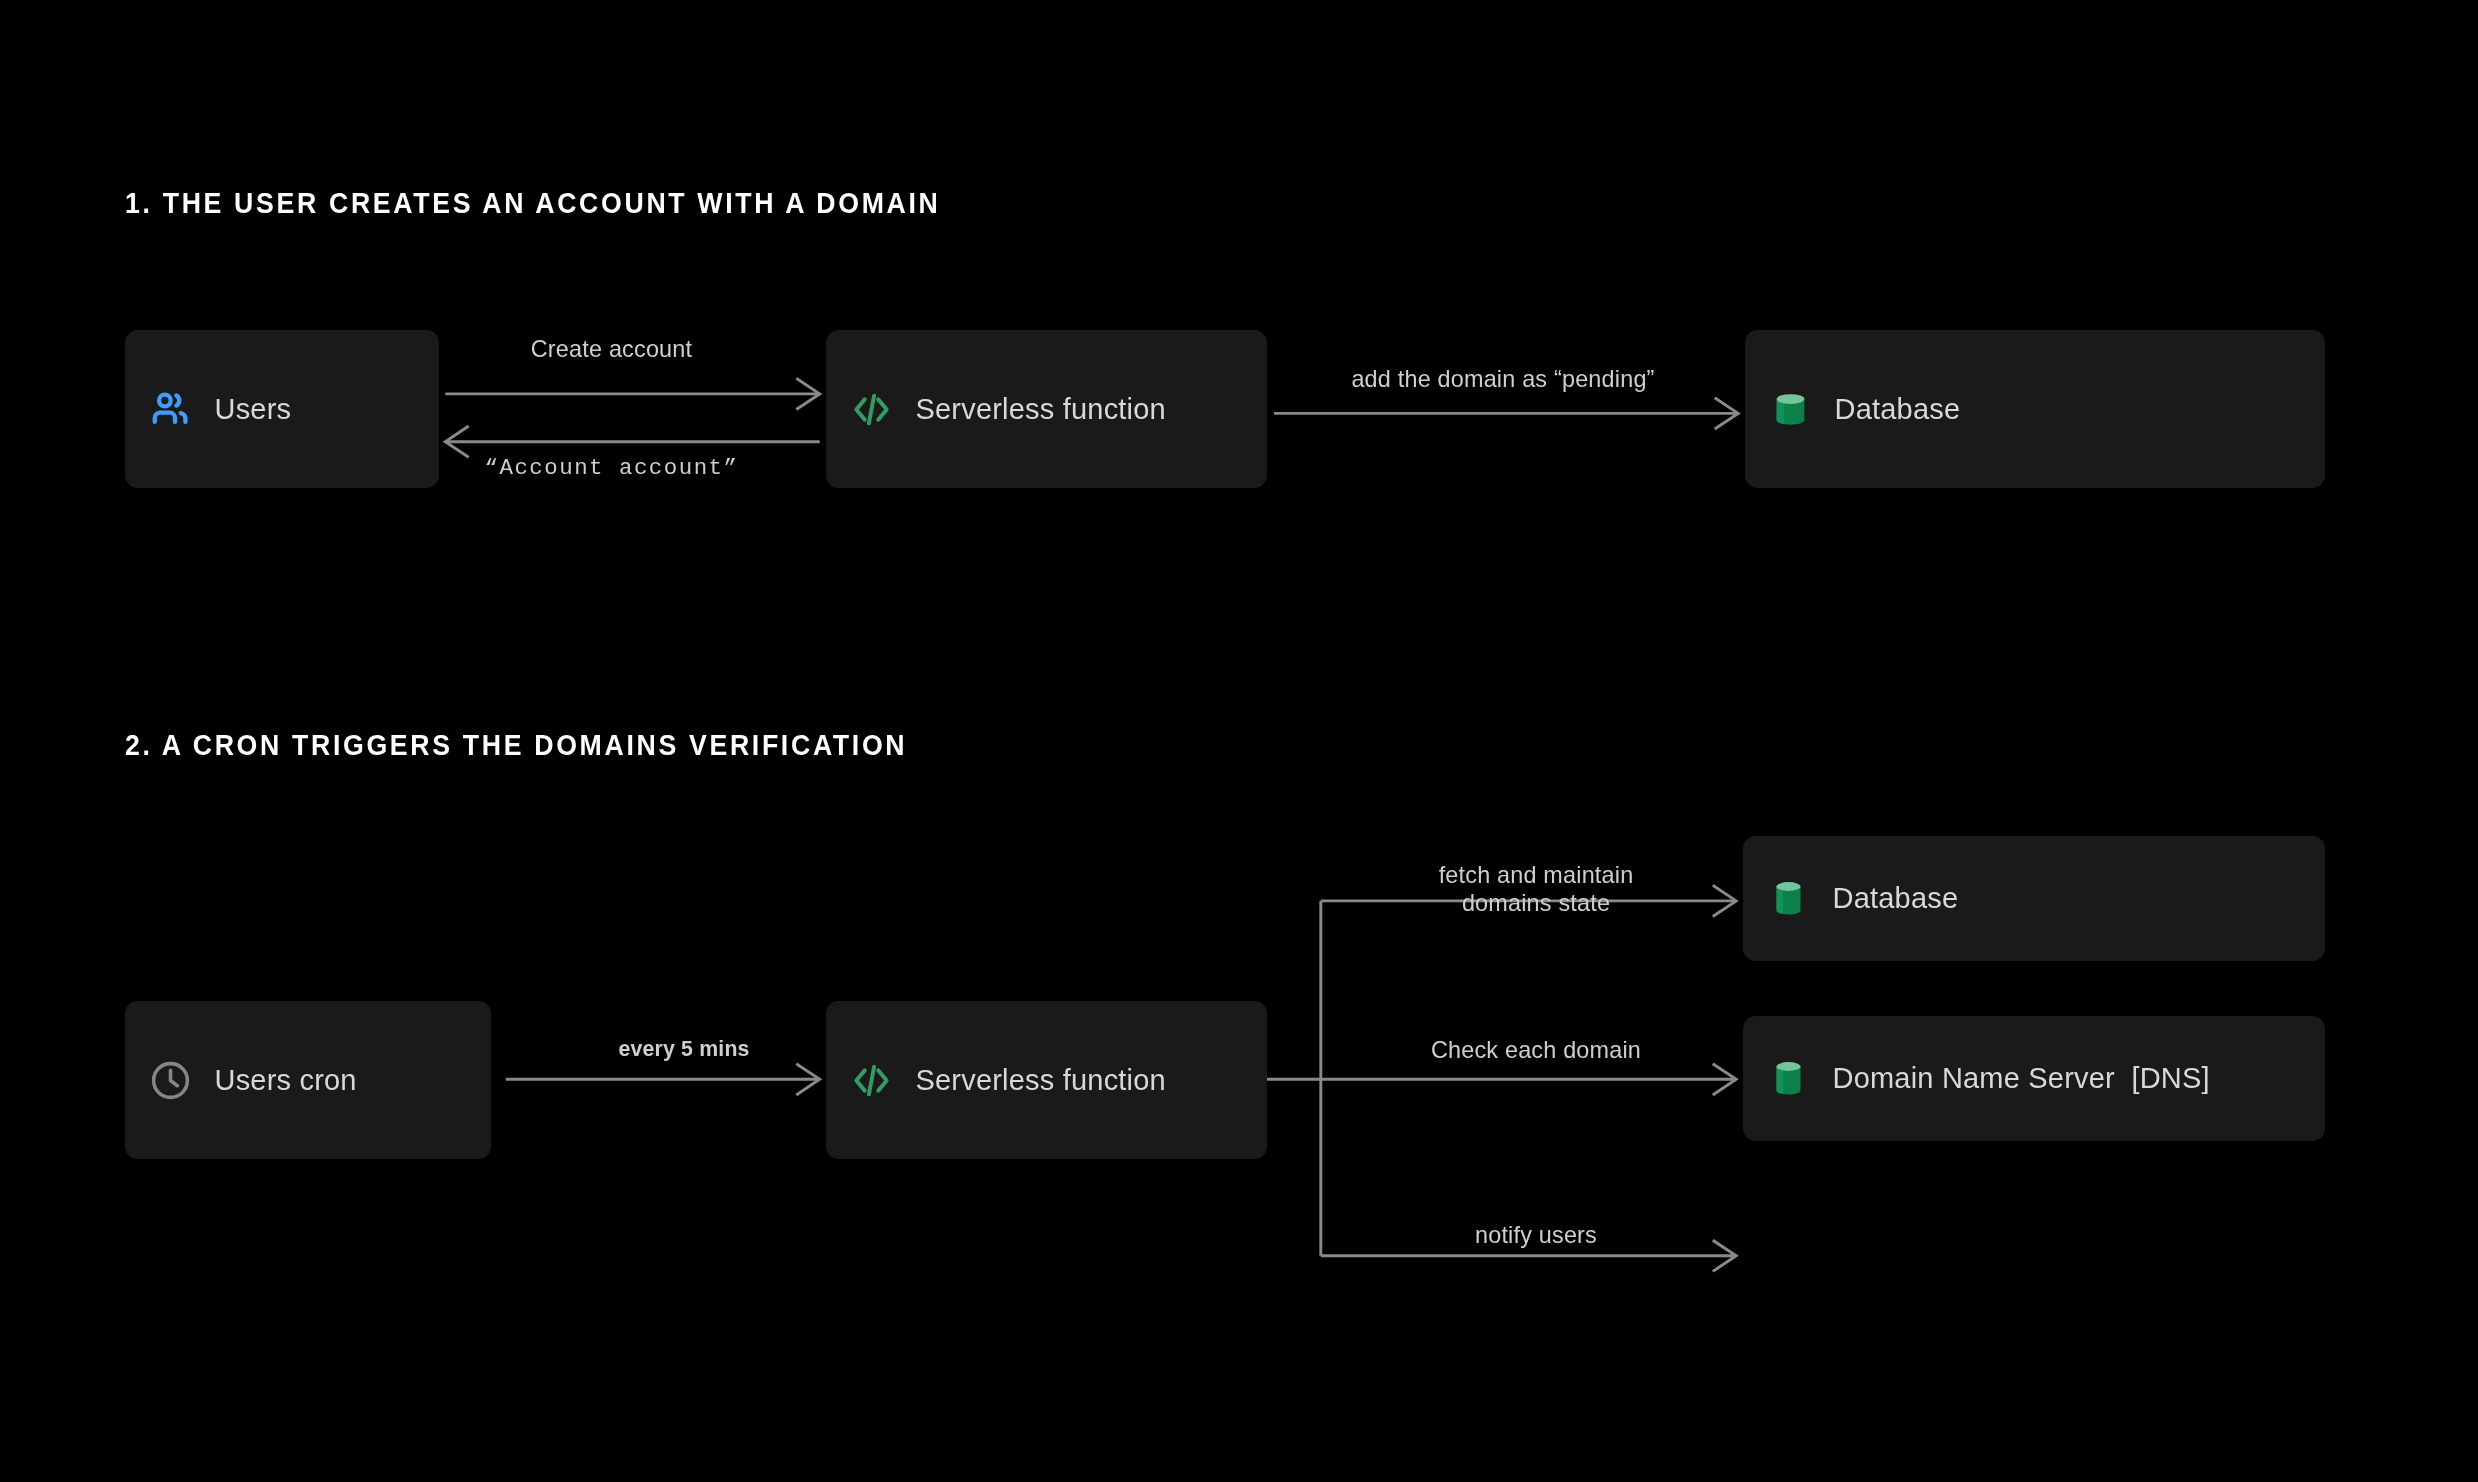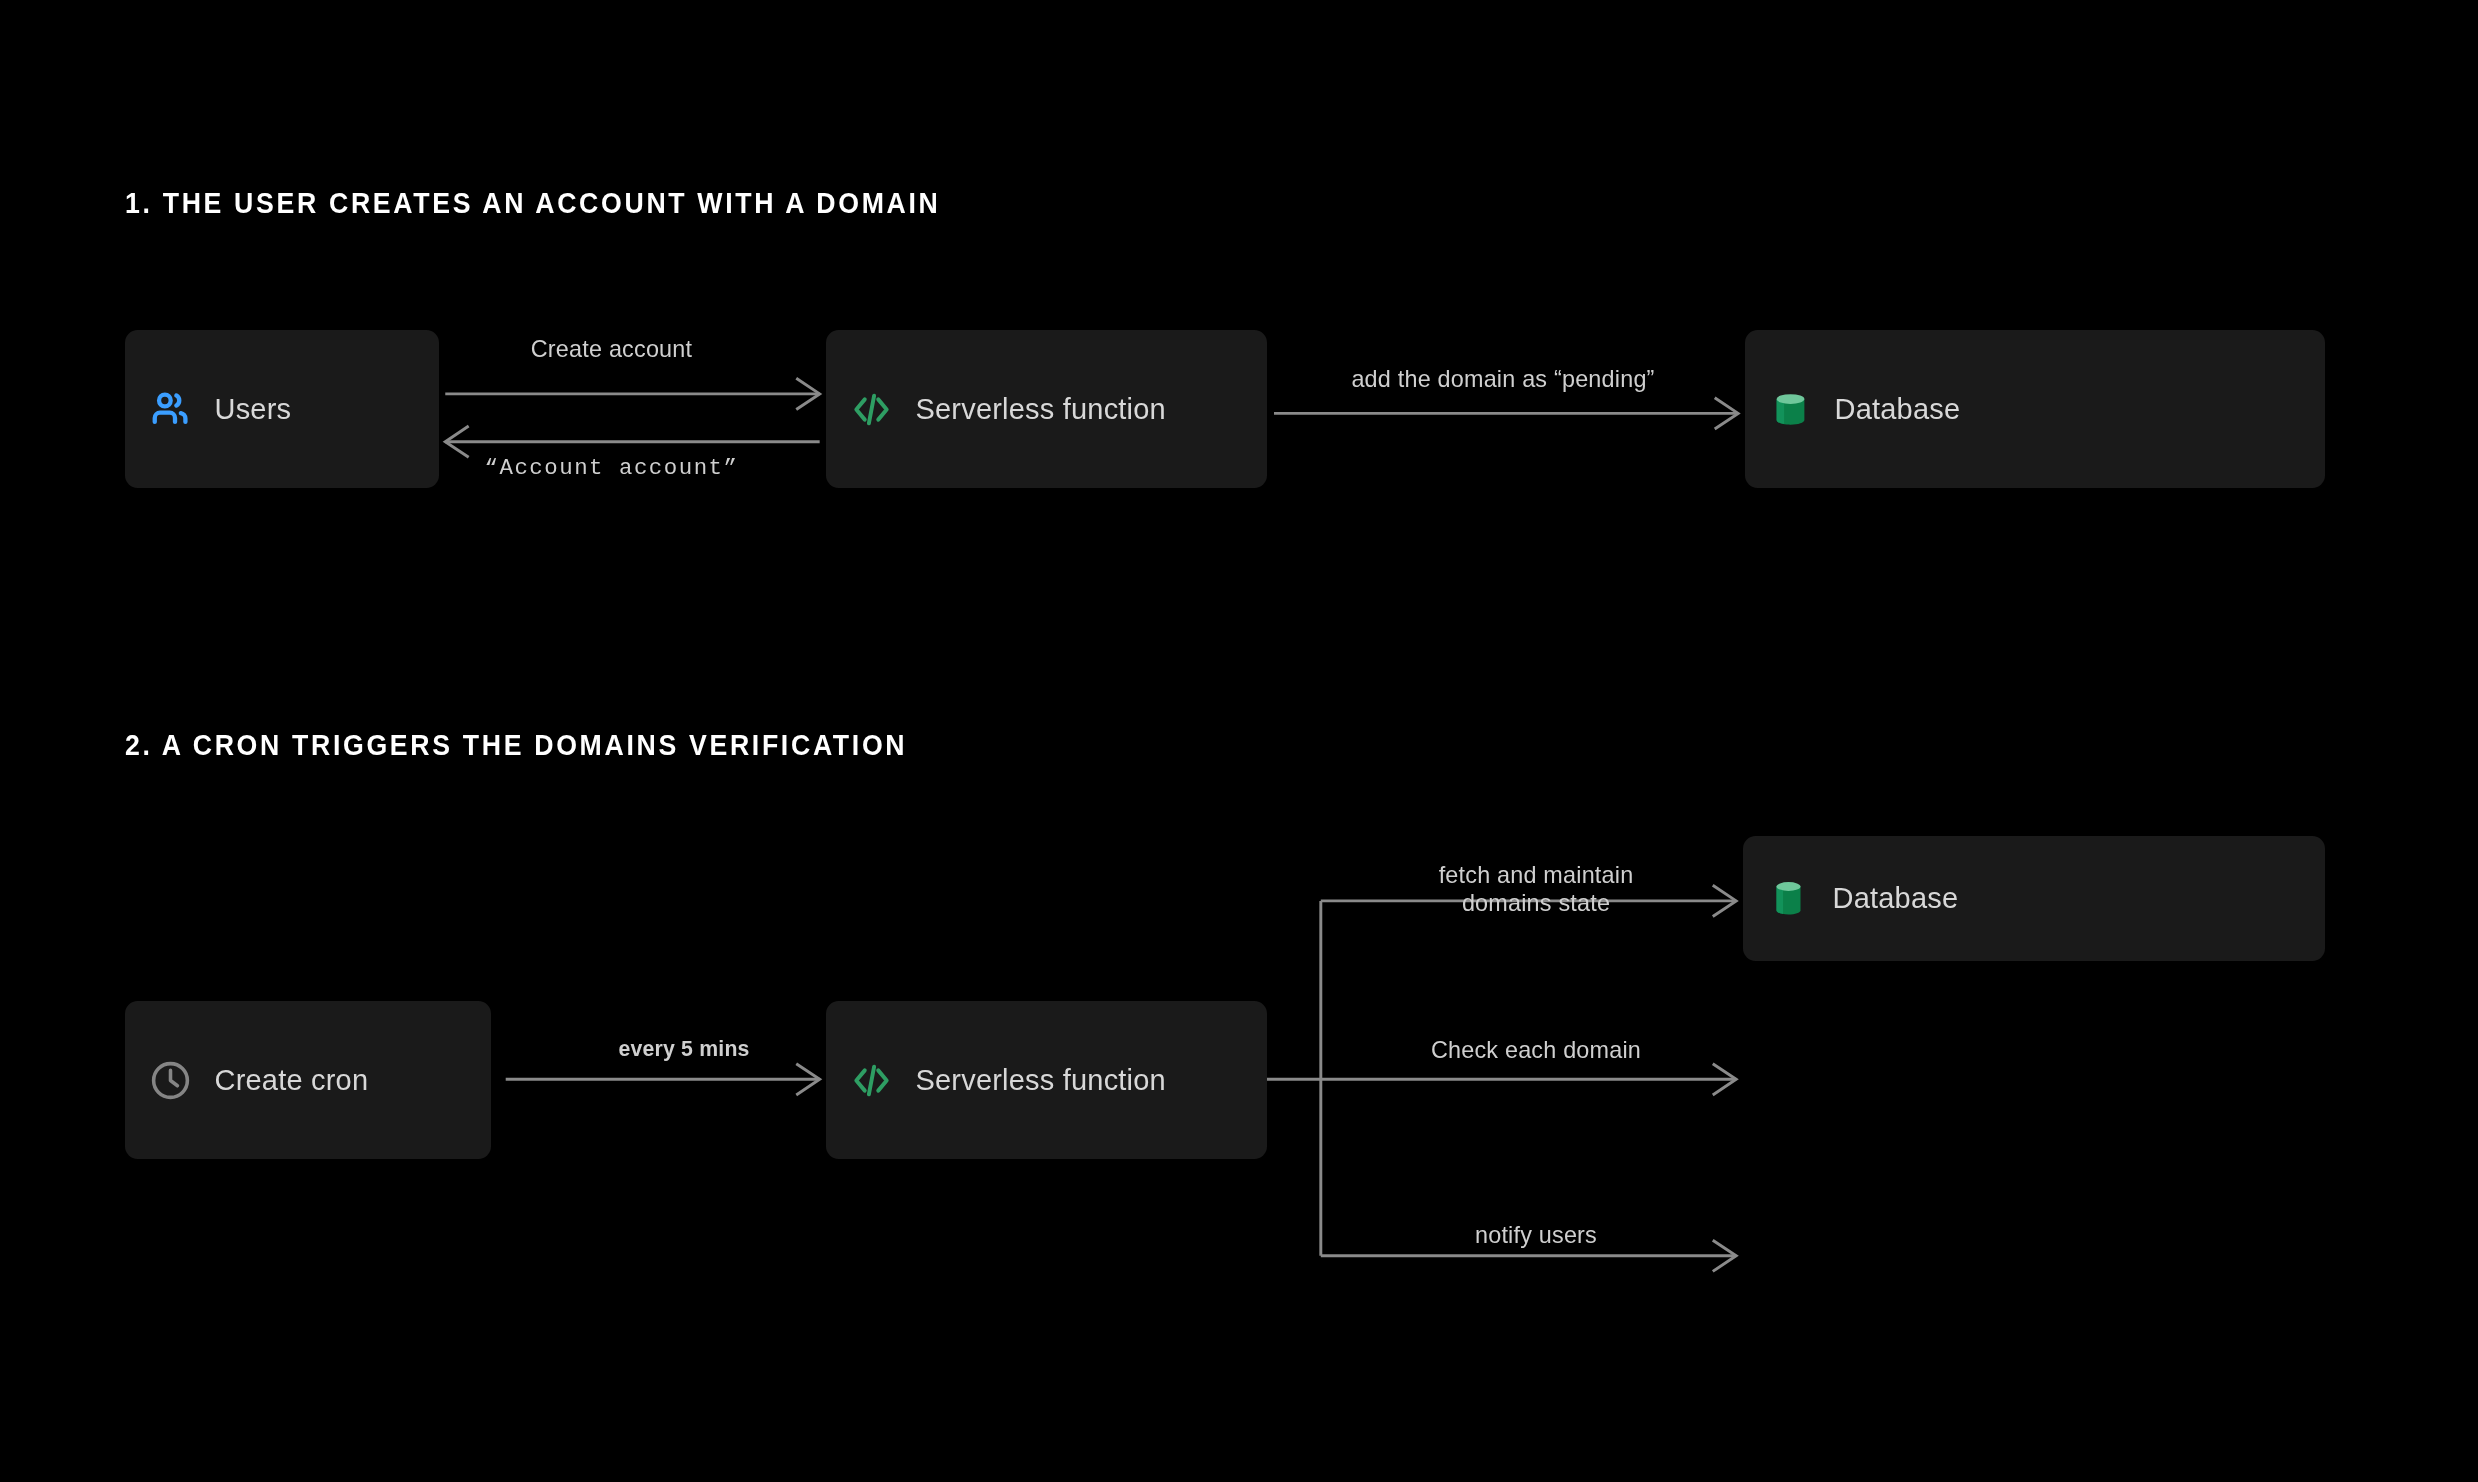--- a/index.html
+++ b/index.html
@@ -220,21 +220,21 @@
   <div class="edge-label" id="lbl-add-pending">add the domain as “pending”</div>
 
   <div class="section-heading" id="heading-2">2. A CRON TRIGGERS THE DOMAINS VERIFICATION</div>
 
   <div class="node" id="node-cron">
     <div class="node-inner">
       <svg class="node-icon" viewBox="0 0 24 24" fill="none">
         <circle cx="12" cy="12" r="9.0" stroke="#858585" stroke-width="1.9"></circle>
         <path d="M12 6.6V12l3.7 2.8" stroke="#858585" stroke-width="1.9" stroke-linecap="round" stroke-linejoin="round"></path>
       </svg>
-      <span class="node-label">Create cron</span>
+      <span class="node-label">Users cron</span>
     </div>
   </div>
 
   <div class="node" id="node-serverless-2">
     <div class="node-inner">
       <svg class="node-icon" viewBox="0 0 24 24" fill="none">
         <path d="M8.4 6.6 3.9 12l4.5 5.4" stroke="#2e9e63" stroke-width="2.1" stroke-linecap="round" stroke-linejoin="round"></path>
         <path d="M15.6 6.6 20.1 12l-4.5 5.4" stroke="#2e9e63" stroke-width="2.1" stroke-linecap="round" stroke-linejoin="round"></path>
         <path d="M13.4 4.6 10.6 19.4" stroke="#2e9e63" stroke-width="2.1" stroke-linecap="round"></path>
       </svg>
@@ -246,20 +246,30 @@
     <div class="node-inner">
       <svg class="node-icon" viewBox="0 0 24 24">
         <path d="M5.6 5.6h12.8v12.6c0 1.3-2.87 2.3-6.4 2.3s-6.4-1.0-6.4-2.3V5.6z" fill="#0b8049"></path>
         <path d="M5.6 5.6h3.5v14.6c-2.1-.33-3.5-1.05-3.5-2.0V5.6z" fill="#12925a"></path>
         <ellipse cx="12" cy="5.6" rx="6.4" ry="2.35" fill="#6fc79b"></ellipse>
       </svg>
       <span class="node-label">Database</span>
     </div>
   </div>
 
+  <div class="node" id="node-dns">
+    <div class="node-inner">
+      <svg class="node-icon" viewBox="0 0 24 24">
+        <path d="M5.6 5.6h12.8v12.6c0 1.3-2.87 2.3-6.4 2.3s-6.4-1.0-6.4-2.3V5.6z" fill="#0b8049"></path>
+        <path d="M5.6 5.6h3.5v14.6c-2.1-.33-3.5-1.05-3.5-2.0V5.6z" fill="#12925a"></path>
+        <ellipse cx="12" cy="5.6" rx="6.4" ry="2.35" fill="#6fc79b"></ellipse>
+      </svg>
+      <span class="node-label">Domain Name Server  [DNS]</span>
+    </div>
+  </div>
 
 
   <div class="edge-label semibold" id="lbl-every-5-mins">every 5 mins</div>
 
   <div class="edge-label two-line" id="lbl-fetch-maintain">fetch and maintain
 domains state</div>
 
   <div class="edge-label" id="lbl-check-domain">Check each domain</div>
 
   <div class="edge-label" id="lbl-notify-users">notify users</div>

